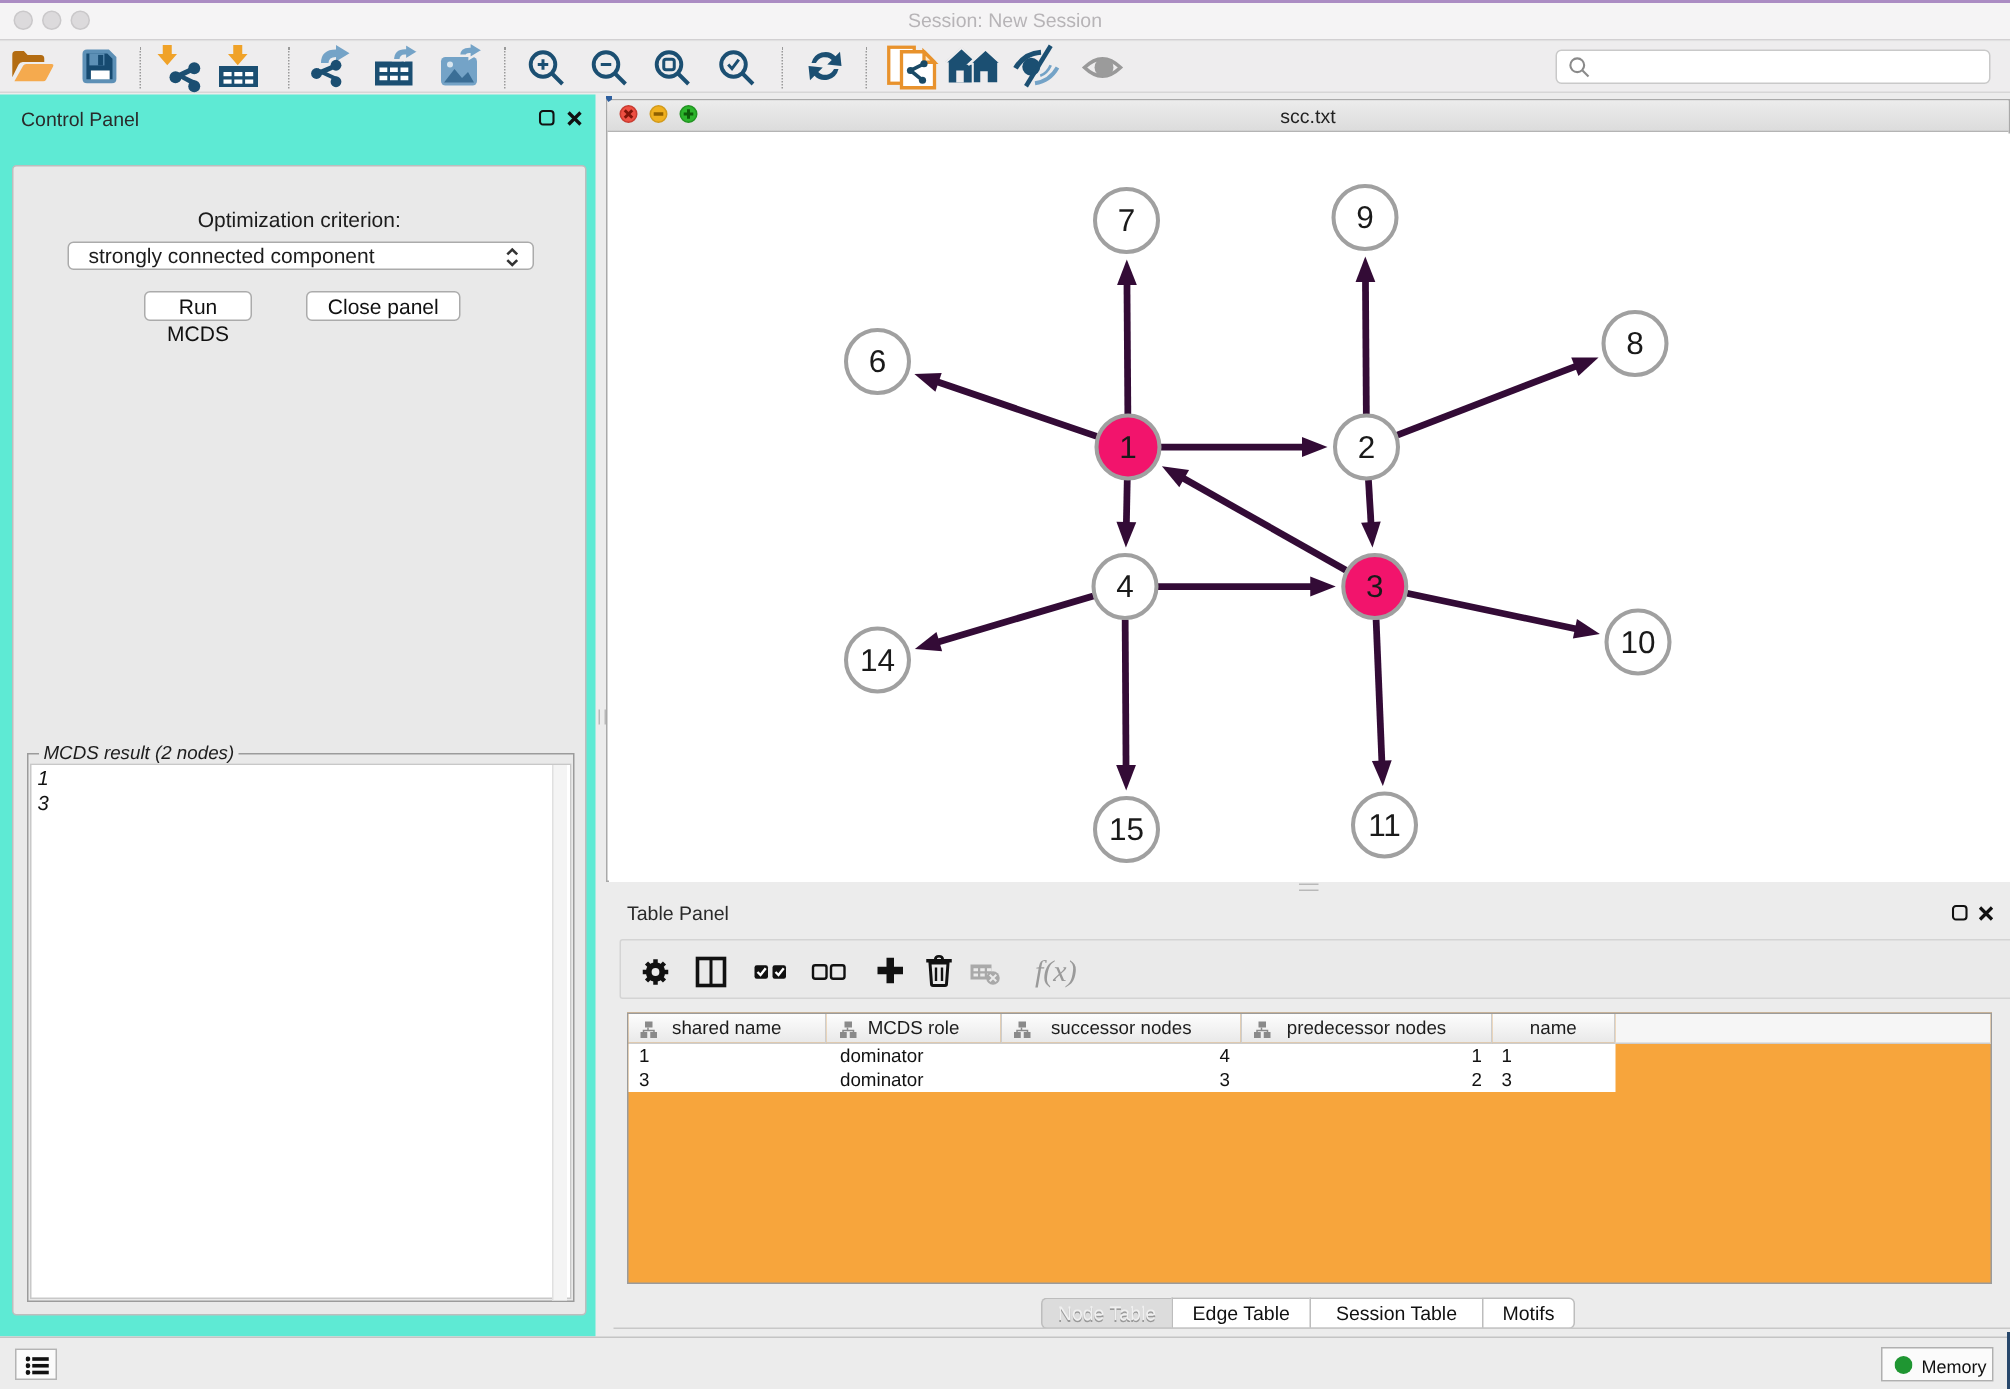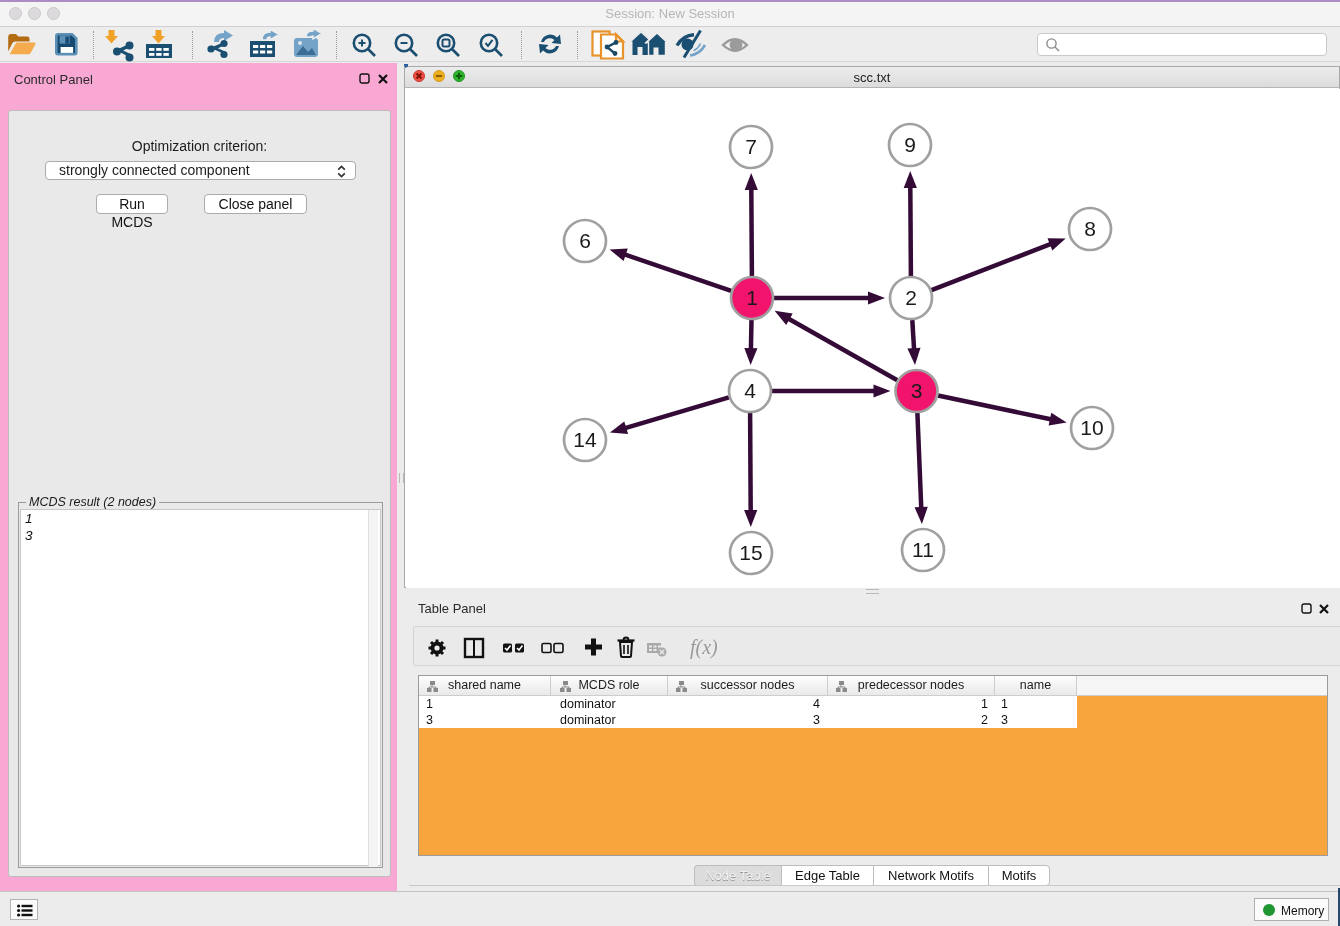--- a/index.html
+++ b/index.html
@@ -12,21 +12,21 @@
 #titlebar::before { content:""; position:absolute; left:0; top:0; width:1340px; height:2px; background:#ab8cc3; }
 .tl-dot { position:absolute; top:7px; width:13px; height:13px; border-radius:50%; background:#dcdadc; border:1px solid #cac8ca; }
 #wintitle { position:absolute; left:0; top:6px; width:1340px; text-align:center; font-size:13px; color:#b7b4b7; }
 
 
 #toolbar { left:0; top:28px; width:1340px; height:34px; background:#eeedee; border-bottom:1px solid #d6d6d6; }
 .tsep { position:absolute; top:3px; height:28px; width:0; border-left:1px dotted #9a9a9a; }
 #searchbox { position:absolute; left:1037px; top:5px; width:290px; height:23px; background:#fff; border:1px solid #c9c9c9; border-radius:4px; }
 
 
-#cpanel { left:0; top:63px; width:397px; height:828px; background:#f9a8d4; }
+#cpanel { left:0; top:63px; width:397px; height:828px; background:#5eead4; }
 .ptitle { font-size:13px; color:#2a2a2a; }
 .tabs { position:absolute; display:flex; height:21px; z-index:5; }
 .tab { font-size:13px; color:#111; background:#fff; border:1px solid #c7c7c7; border-right:none; padding:2px 0 0; text-align:center; }
 .tab:first-child { border-radius:4px 0 0 4px; }
 .tab.last { border-right:1px solid #c7c7c7; border-radius:0 4px 4px 0; }
 .tab.sel { background:#e9e9e9; color:#c9c9c9; text-shadow:0 1px 0 #fff; border-color:#c2c2c2; }
 #cpbox { position:absolute; left:8px; top:47px; width:383px; height:767px; background:#e9e9e9; border:1px solid #bdbdbd; border-radius:3px; }
 #optlabel { position:absolute; left:0; top:27px; width:100%; text-align:center; font-size:14px; color:#1c1c1c; }
 #combo { position:absolute; left:36px; top:50px; width:311px; height:19px; background:#fff; border:1px solid #ababab; border-radius:4px; font-size:14px; color:#1c1c1c; line-height:17px; padding-left:13px; }
 .btn { position:absolute; height:20px; background:#fff; border:1px solid #ababab; border-radius:4px; font-size:14px; color:#111; text-align:center; line-height:18px; }
@@ -424,21 +424,21 @@
       <div class="cell" style="left:7px;">3</div>
       <div class="cell" style="left:141px;">dominator</div>
       <div class="cell" style="left:249px; width:152px; text-align:right;">3</div>
       <div class="cell" style="left:401px; width:168px; text-align:right;">2</div>
       <div class="cell" style="left:582px;">3</div>
     </div>
   </div>
   <div id="btabs">
     <div class="btab sel" style="width:87px;">Node Table</div>
       <div class="btab" style="width:92px;">Edge Table</div>
-      <div class="btab" style="width:115px;">Network Motifs</div>
+      <div class="btab" style="width:115px;">Session Table</div>
       <div class="btab last" style="width:62px;">Motifs</div>
   </div>
 </div>
 
 <div class="abs" style="left:409px; top:885px; width:931px; height:1px; background:#c8c8c8;"></div>
 
 <div class="abs" style="left:404px; top:64px; width:4px; height:4px; background:#2d5f9e; clip-path:polygon(0 0, 100% 0, 100% 60%, 40% 100%, 0 40%);"></div>
 <div class="abs" style="left:399px; top:473px; width:5px; height:10px; border-left:1px solid #b9b9b9; border-right:1px solid #b9b9b9;"></div>
 <div class="abs" style="left:866px; top:589px; width:13px; height:5px; border-top:1px solid #b9b9b9; border-bottom:1px solid #b9b9b9;"></div>
 <div class="abs" style="left:1338px; top:888px; width:2px; height:38px; background:#27476b; z-index:10;"></div>

